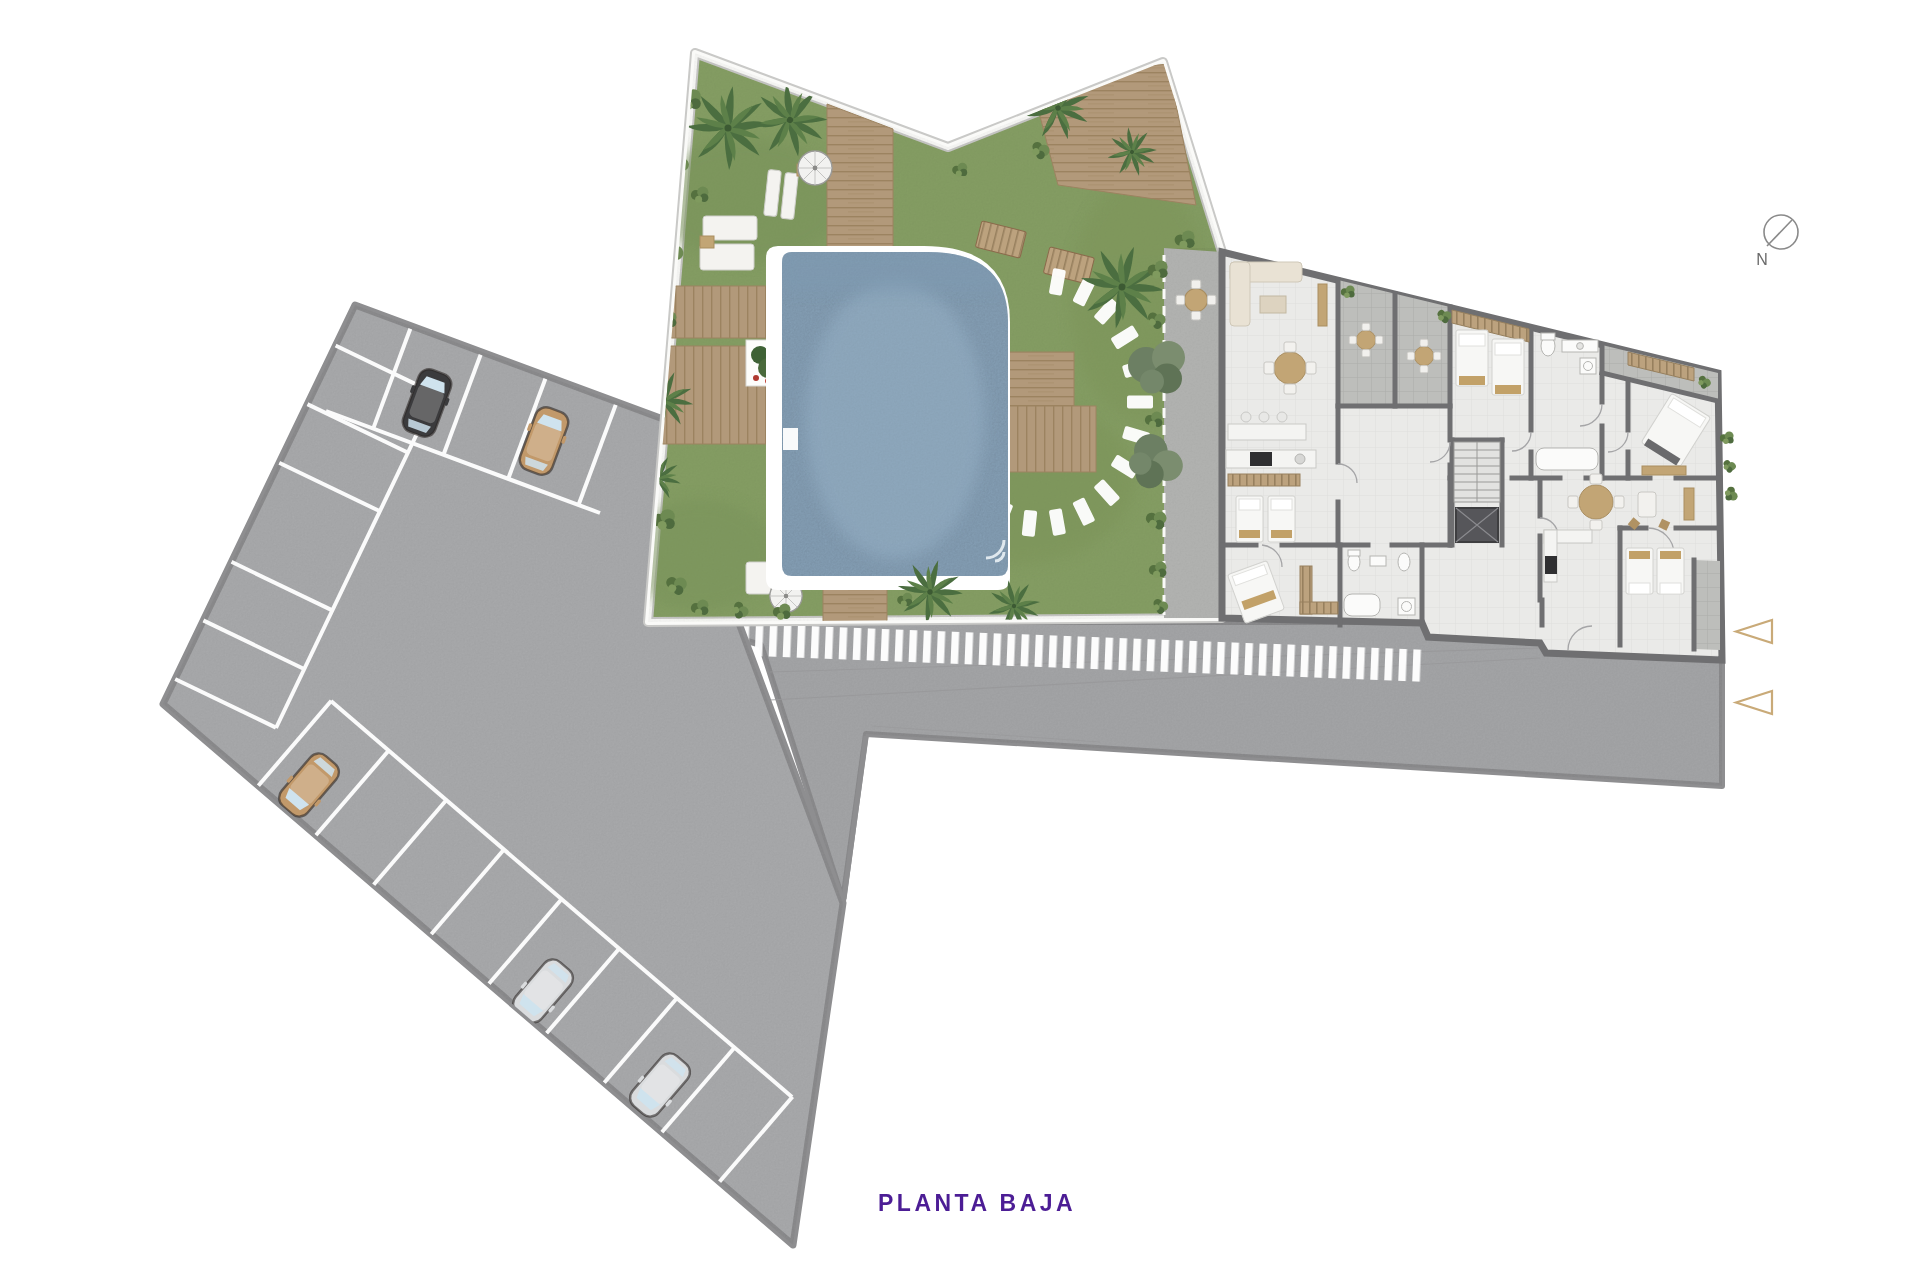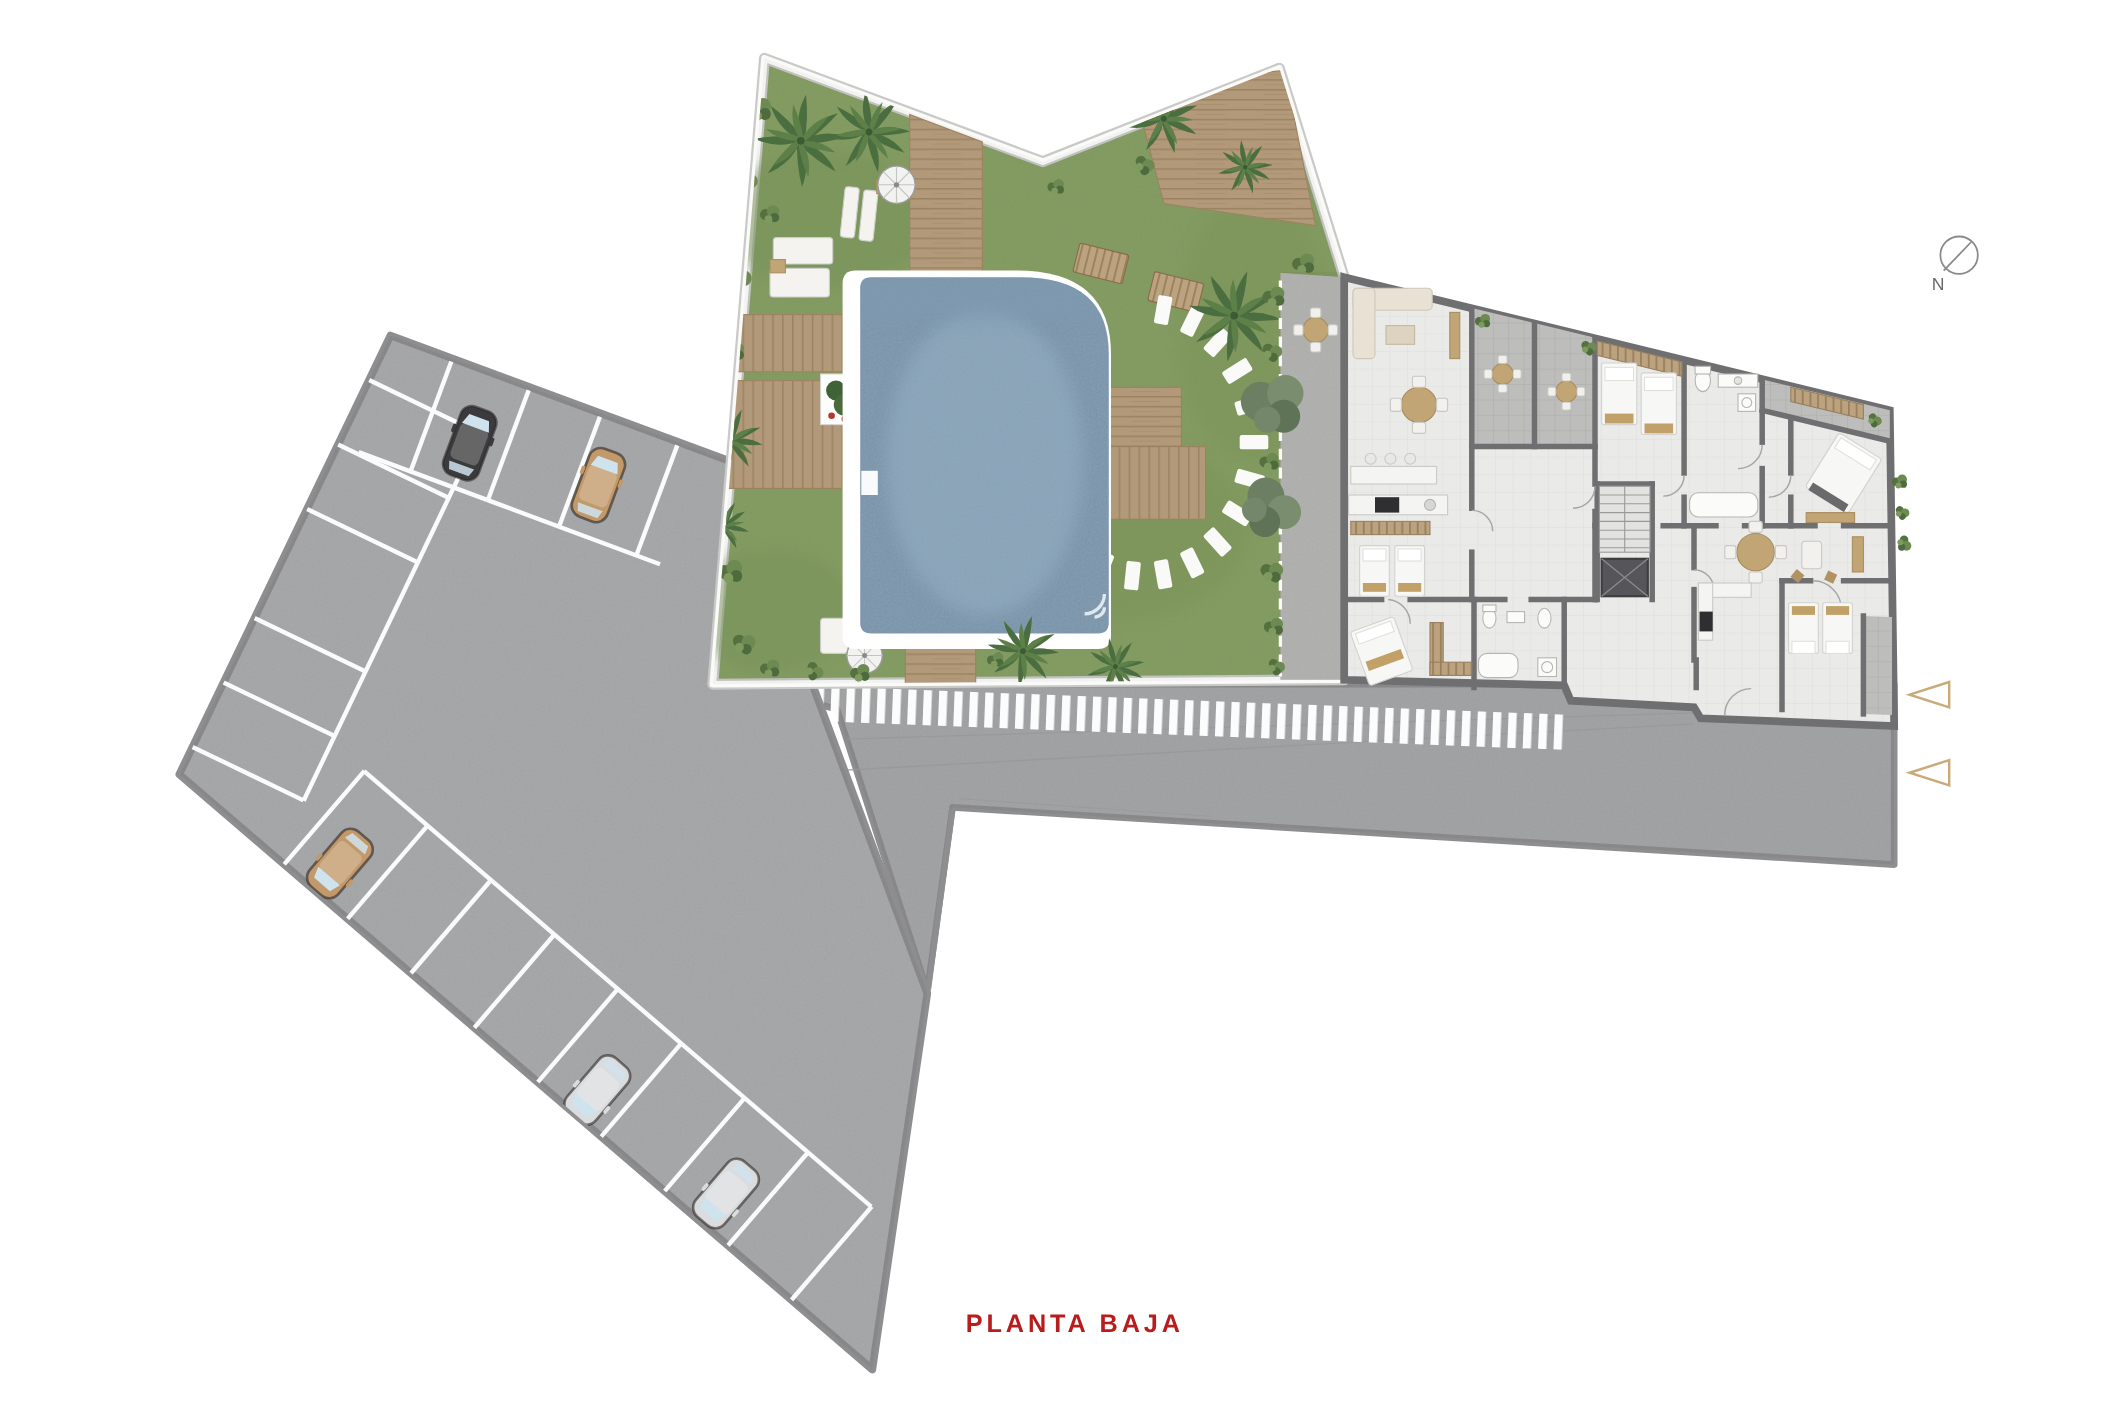--- a/index.html
+++ b/index.html
@@ -1,20 +1,20 @@
 <!DOCTYPE html>
 <html><head>
 <meta charset="utf-8">
 <style>
   html,body{margin:0;padding:0;background:#ffffff;width:1920px;height:1280px;overflow:hidden;
     font-family:"Liberation Sans", sans-serif;}
   .canvas{position:relative;width:1920px;height:1280px;background:#fff;}
   svg{position:absolute;left:0;top:0;}
   .plan-title{position:absolute;left:878px;top:1190px;font-size:23px;font-weight:bold;
-    letter-spacing:3.5px;color:#b91c1c;}
+    letter-spacing:3.5px;color:#4c1d95;}
   .north-label{position:absolute;left:1750px;top:251px;width:24px;text-align:center;
     font-size:16px;color:#6a6a6a;}
 </style>
 </head>
 <body>
 
 <div class="canvas">
 <svg width="1920" height="1280" viewBox="0 0 1920 1280">
 <defs>
   <filter id="noise" x="0" y="0" width="100%" height="100%">

